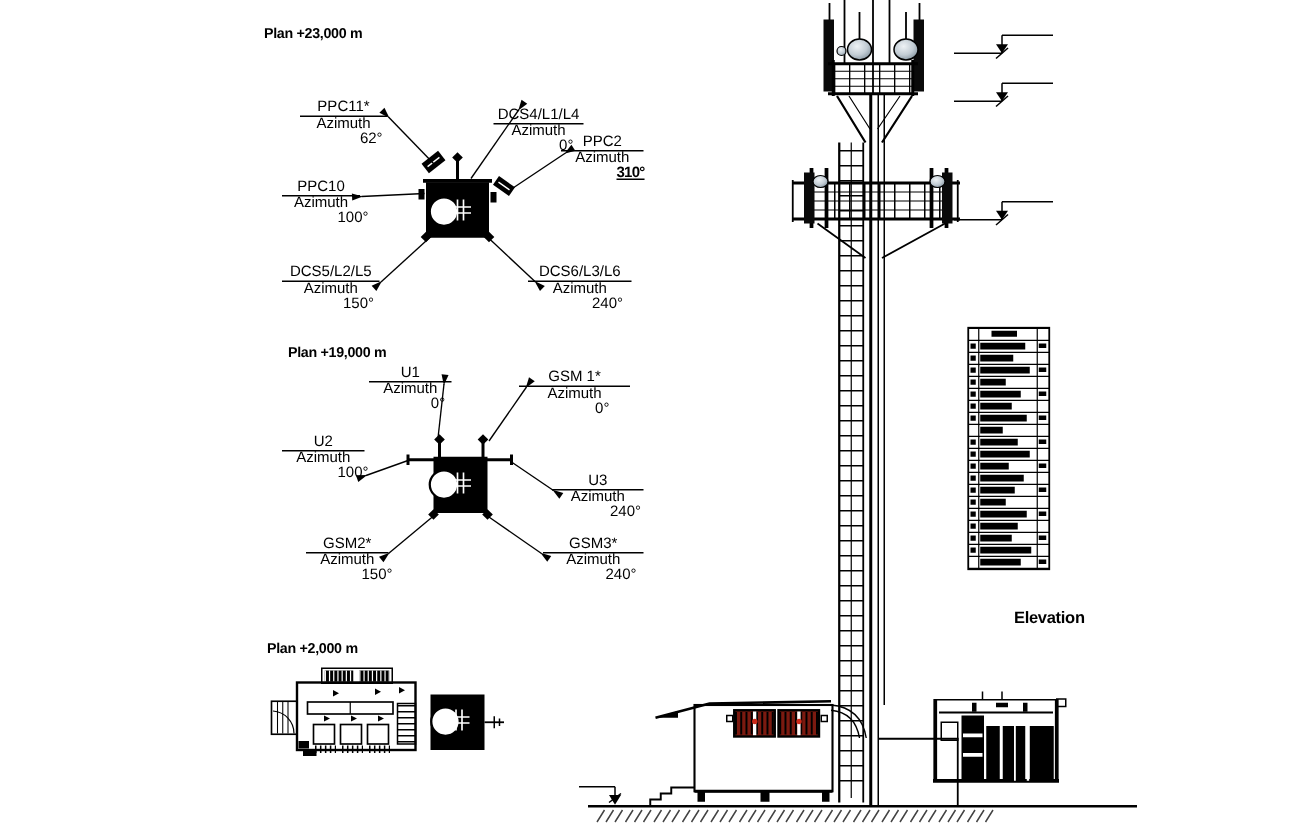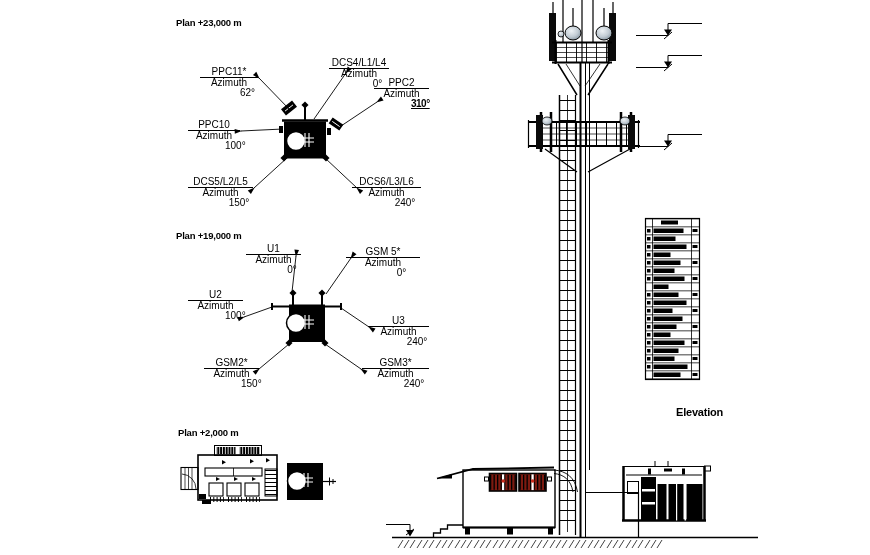--- a/index.html
+++ b/index.html
@@ -345,35 +345,35 @@
         <use href="#h3" x="552" y="539"></use>
     <use href="#h3" x="571" y="539"></use>
         <use href="#h3" x="590" y="539"></use>
         <use href="#h3" x="609" y="539"></use>
     <use href="#h3" x="628" y="539"></use>
         <use href="#h3" x="647" y="539"></use>
   </g>
 </svg>
 
   <div class="plan-title" style="left:176px;top:17px">Plan +23,000 m</div>
-  <div class="plan-title" style="left:176px;top:230px">Plan +19,000 m</div>
+  <div class="plan-title" style="left:192px;top:230px">Plan +19,000 m</div>
   <div class="plan-title" style="left:178px;top:427px">Plan +2,000 m</div>
   <div class="elev-title" style="left:628px;top:406px">Elevation</div>
 
   <div class="lbl" style="left:200px;top:67px;width:58px">
     <span class="lname">PPC11*</span>
     <span class="laz">Azimuth</span>
     <span class="lval">62°</span>
   </div>
-  <div class="lbl" style="left:329px;top:58px;width:60px">
+  <div class="lbl" style="left:329px;top:72px;width:60px">
     <span class="lname">DCS4/L1/L4</span>
     <span class="laz">Azimuth</span>
     <span class="lval">0°</span>
   </div>
-  <div class="lbl" style="left:374px;top:78px;width:55px">
+  <div class="lbl" style="left:374px;top:90px;width:55px">
     <span class="lname">PPC2</span>
     <span class="laz">Azimuth</span>
     <span class="lval b">310°</span>
   </div>
   <div class="lbl" style="left:188px;top:120px;width:52px">
     <span class="lname">PPC10</span>
     <span class="laz">Azimuth</span>
     <span class="lval">100°</span>
   </div>
   <div class="lbl" style="left:188px;top:177px;width:65px">
@@ -386,21 +386,21 @@
     <span class="laz">Azimuth</span>
     <span class="lval">240°</span>
   </div>
 
   <div class="lbl" style="left:246px;top:244px;width:55px">
     <span class="lname">U1</span>
     <span class="laz">Azimuth</span>
     <span class="lval">0°</span>
   </div>
   <div class="lbl" style="left:346px;top:247px;width:74px">
-    <span class="lname">GSM 5*</span>
+    <span class="lname">GSM 1*</span>
     <span class="laz">Azimuth</span>
     <span class="lval">0°</span>
   </div>
   <div class="lbl" style="left:188px;top:290px;width:55px">
     <span class="lname">U2</span>
     <span class="laz">Azimuth</span>
     <span class="lval">100°</span>
   </div>
   <div class="lbl" style="left:368px;top:316px;width:61px">
     <span class="lname">U3</span>

